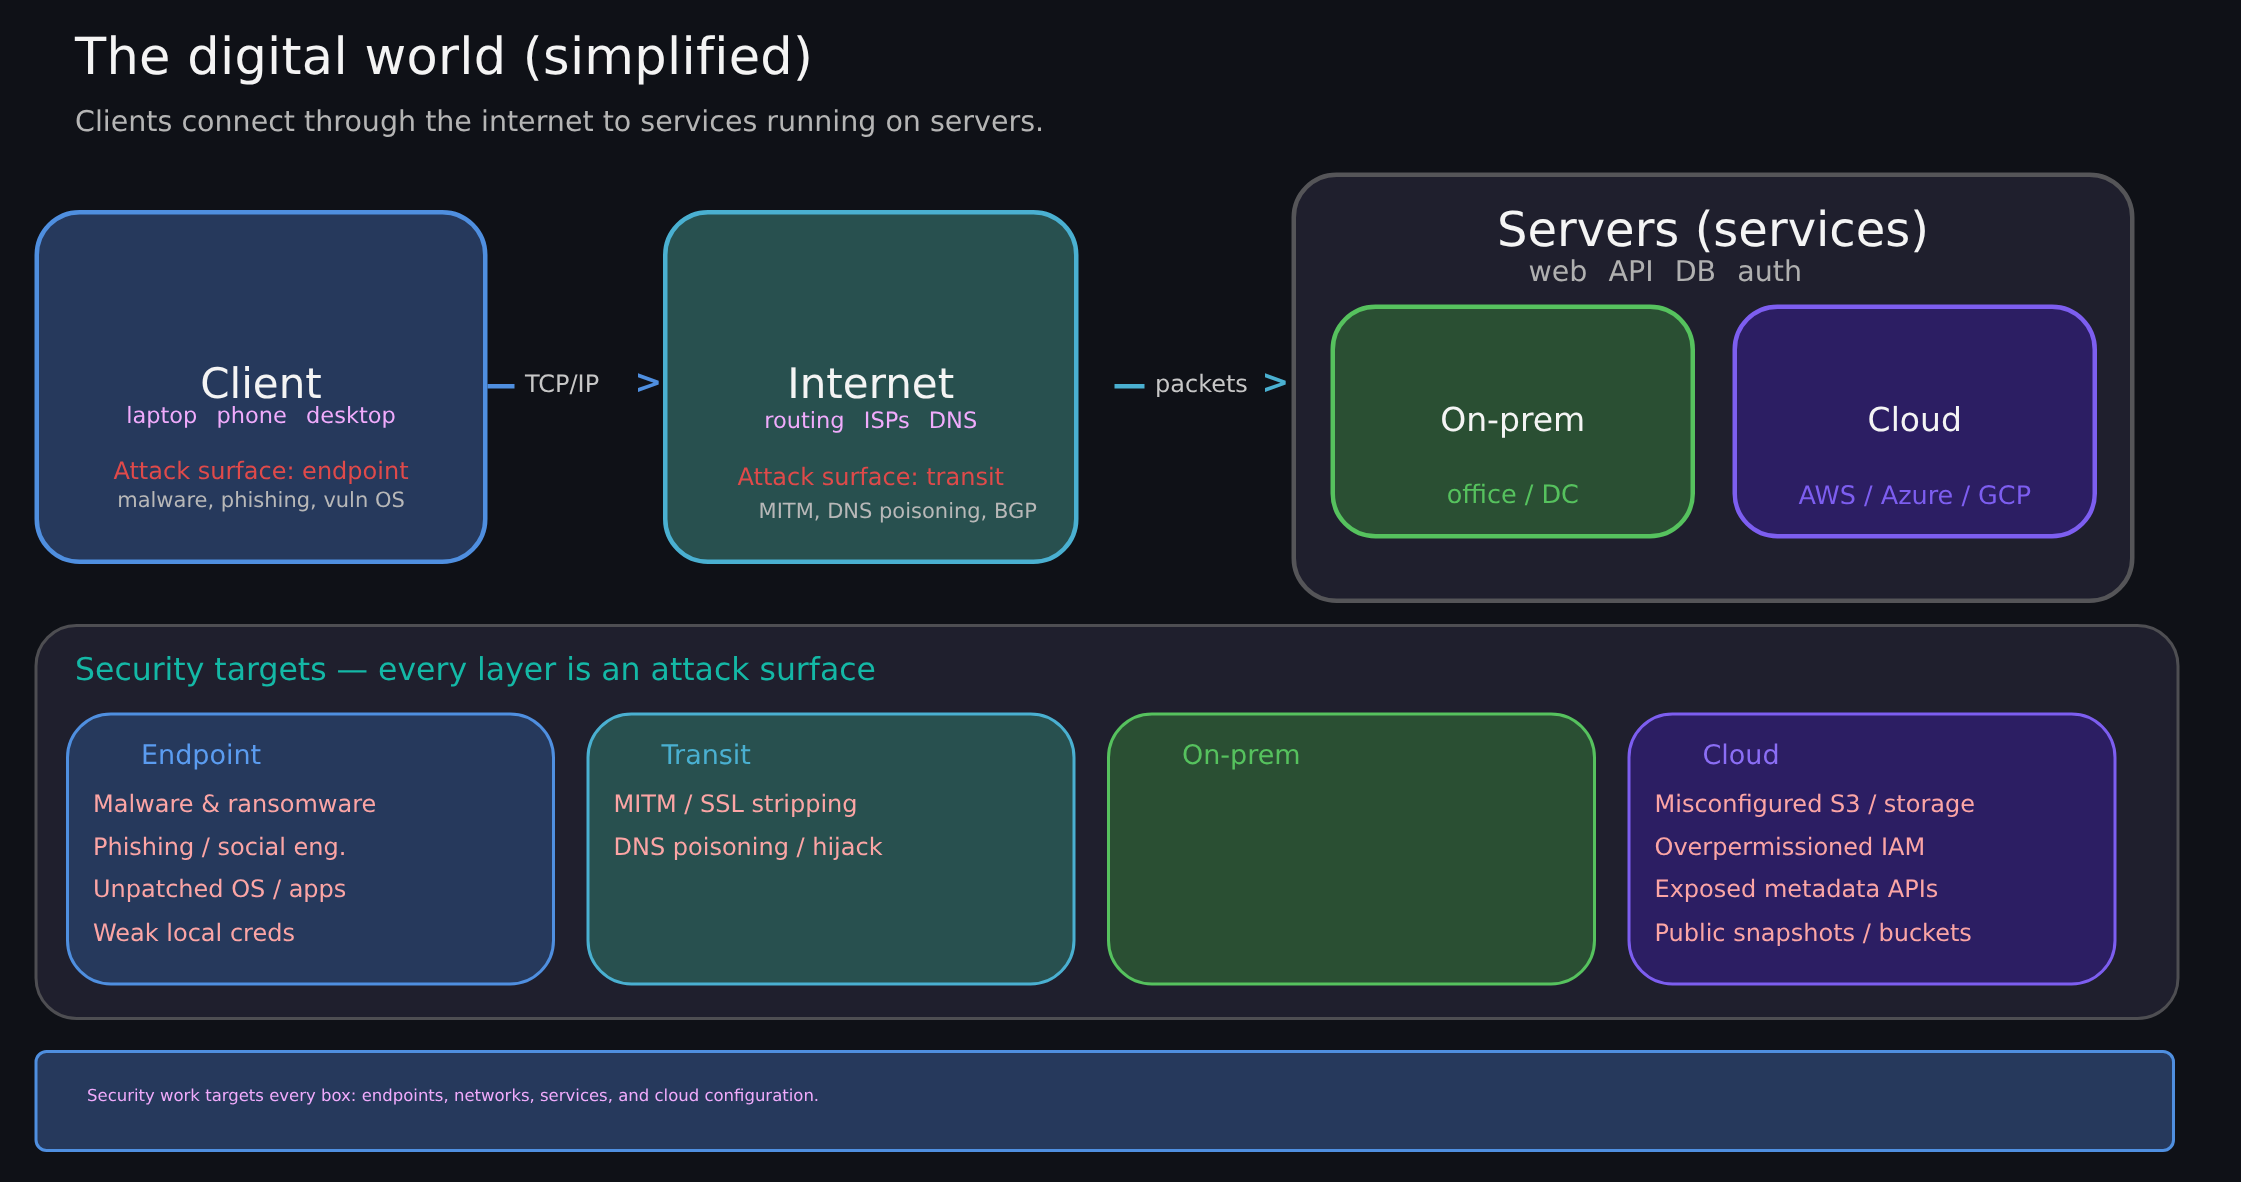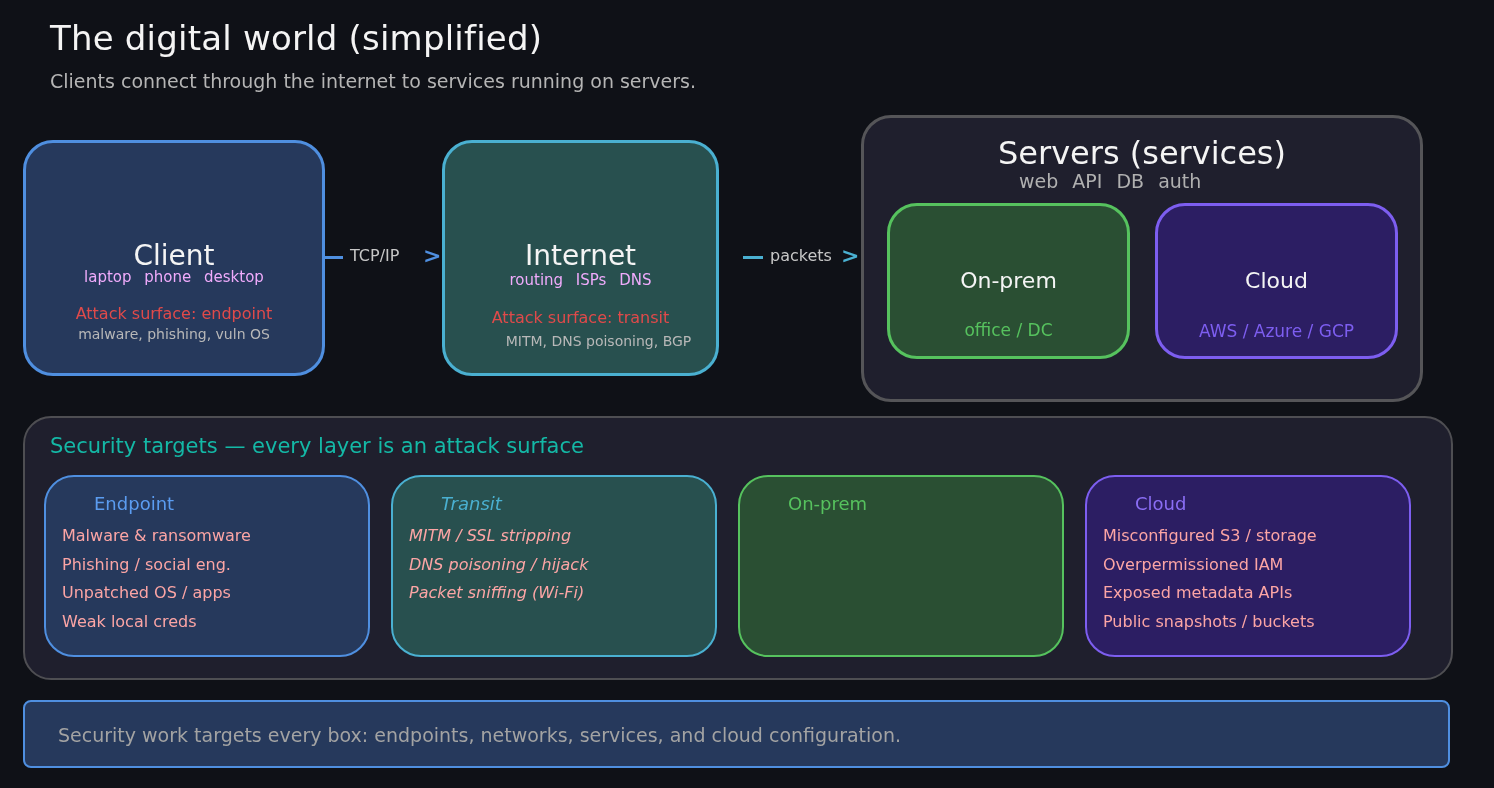--- a/index.html
+++ b/index.html
@@ -29,29 +29,29 @@
 
   .edge-label { position: absolute; font-size: 16px; color: #c7c7c7; }
   .edge-line { position: absolute; height: 3px; }
   .edge-arrow { position: absolute; font-size: 22px; font-weight: bold; line-height: 1; }
 
   .targets { left: 23px; top: 416px; width: 1426px; height: 260px; background: #1f1f2d; border: 2px solid #4e4e52; border-radius: 28px; }
   .targets-title { left: 50px; top: 434px; font-size: 21px; color: #14b8a6; }
 
   .card { position: absolute; top: 475px; width: 326px; height: 182px; border-radius: 30px; box-sizing: border-box; }
   .card-endpoint { left: 44px; background: #26395c; border: 2px solid #4f8fe0; }
-  .card-transit { left: 391px; background: #28504f; border: 2px solid #4ab0d1; font-style: italic; }
+  .card-transit { left: 391px; background: #28504f; border: 2px solid #4ab0d1; }
   .card-onprem { left: 738px; background: #2a4f33; border: 2px solid #56c25e; }
   .card-cloud { left: 1085px; background: #2c1e63; border: 2px solid #7d5ef0; }
   .card-head { position: absolute; top: 16px; left: 0; width: 280px; text-align: left; font-size: 18px; margin-left: 48px; }
   .card-list { position: absolute; left: 16px; top: 45px; margin: 0; padding: 0; list-style: none; }
   .card-list li { font-size: 16px; color: #fca5a5; height: 28.5px; line-height: 28.5px; white-space: nowrap; }
 
   .footer { left: 23px; top: 700px; width: 1427px; height: 68px; background: #26395c; border: 2px solid #4f8fe0; border-radius: 8px; box-sizing: border-box; }
-  .footer-text { position: absolute; left: 33px; top: 22px; font-size: 19px; color: #a3a3a3; text-align: center; }
+  .footer-text { position: absolute; left: 33px; top: 22px; font-size: 11px; color: #f0abfc; text-align: center; }
 </style>
 </head>
 <body>
 
 <div class="abs title">The digital world (simplified)</div>
 <div class="abs subtitle">Clients connect through the internet to services running on servers.</div>
 
 <div class="box client">
   <div class="center h-main" style="top:96px;">Client</div>
   <div class="center h-sub" style="top:125px;">laptop  phone  desktop</div>
@@ -97,21 +97,20 @@
     <li>Phishing / social eng.</li>
     <li>Unpatched OS / apps</li>
     <li>Weak local creds</li>
   </ul>
 </div>
 <div class="card card-transit">
   <div class="card-head" style="color:#4ab0d1;">Transit</div>
   <ul class="card-list">
     <li>MITM / SSL stripping</li>
     <li>DNS poisoning / hijack</li>
-    <li>Packet sniffing (Wi-Fi)</li>
   </ul>
 </div>
 <div class="card card-onprem">
   <div class="card-head" style="color:#56c25e;">On-prem</div>
 </div>
 <div class="card card-cloud">
   <div class="card-head" style="color:#8b6ef5;">Cloud</div>
   <ul class="card-list">
     <li>Misconfigured S3 / storage</li>
     <li>Overpermissioned IAM</li>

